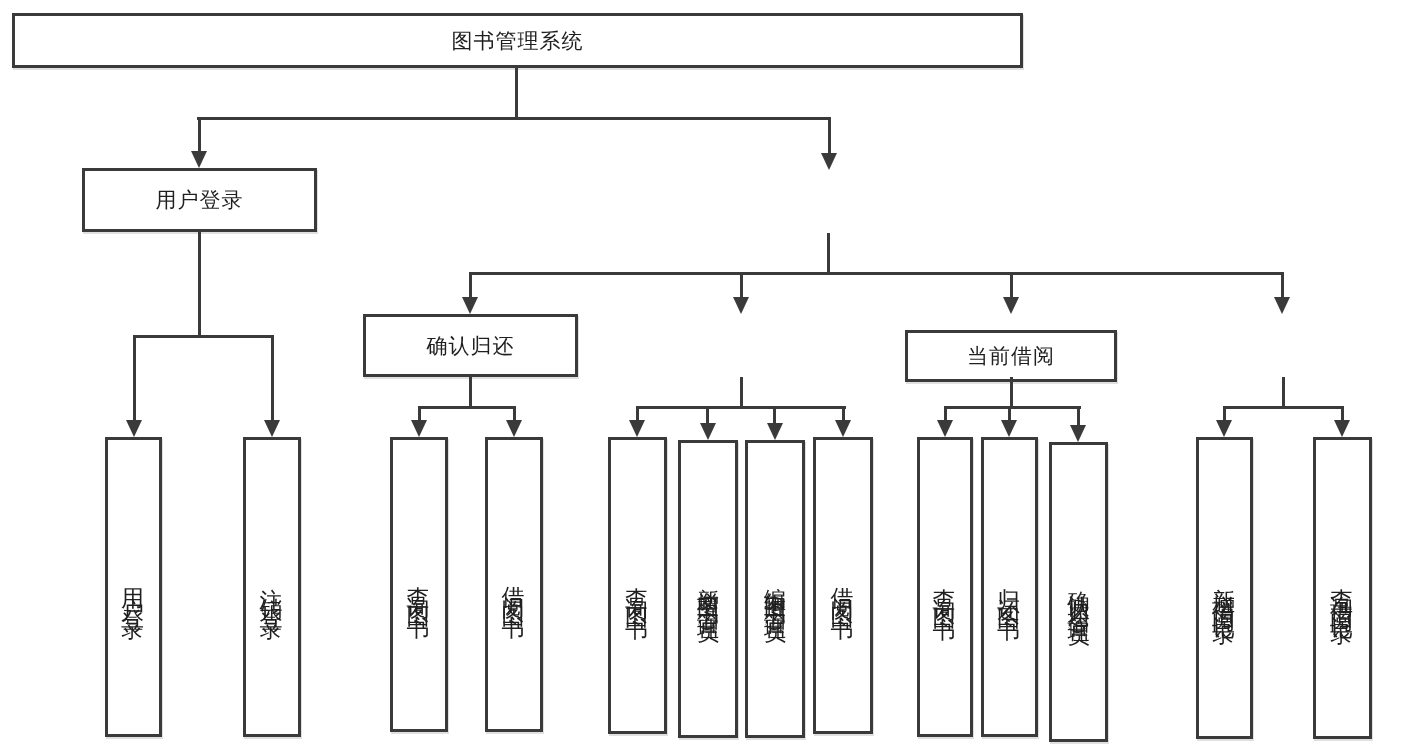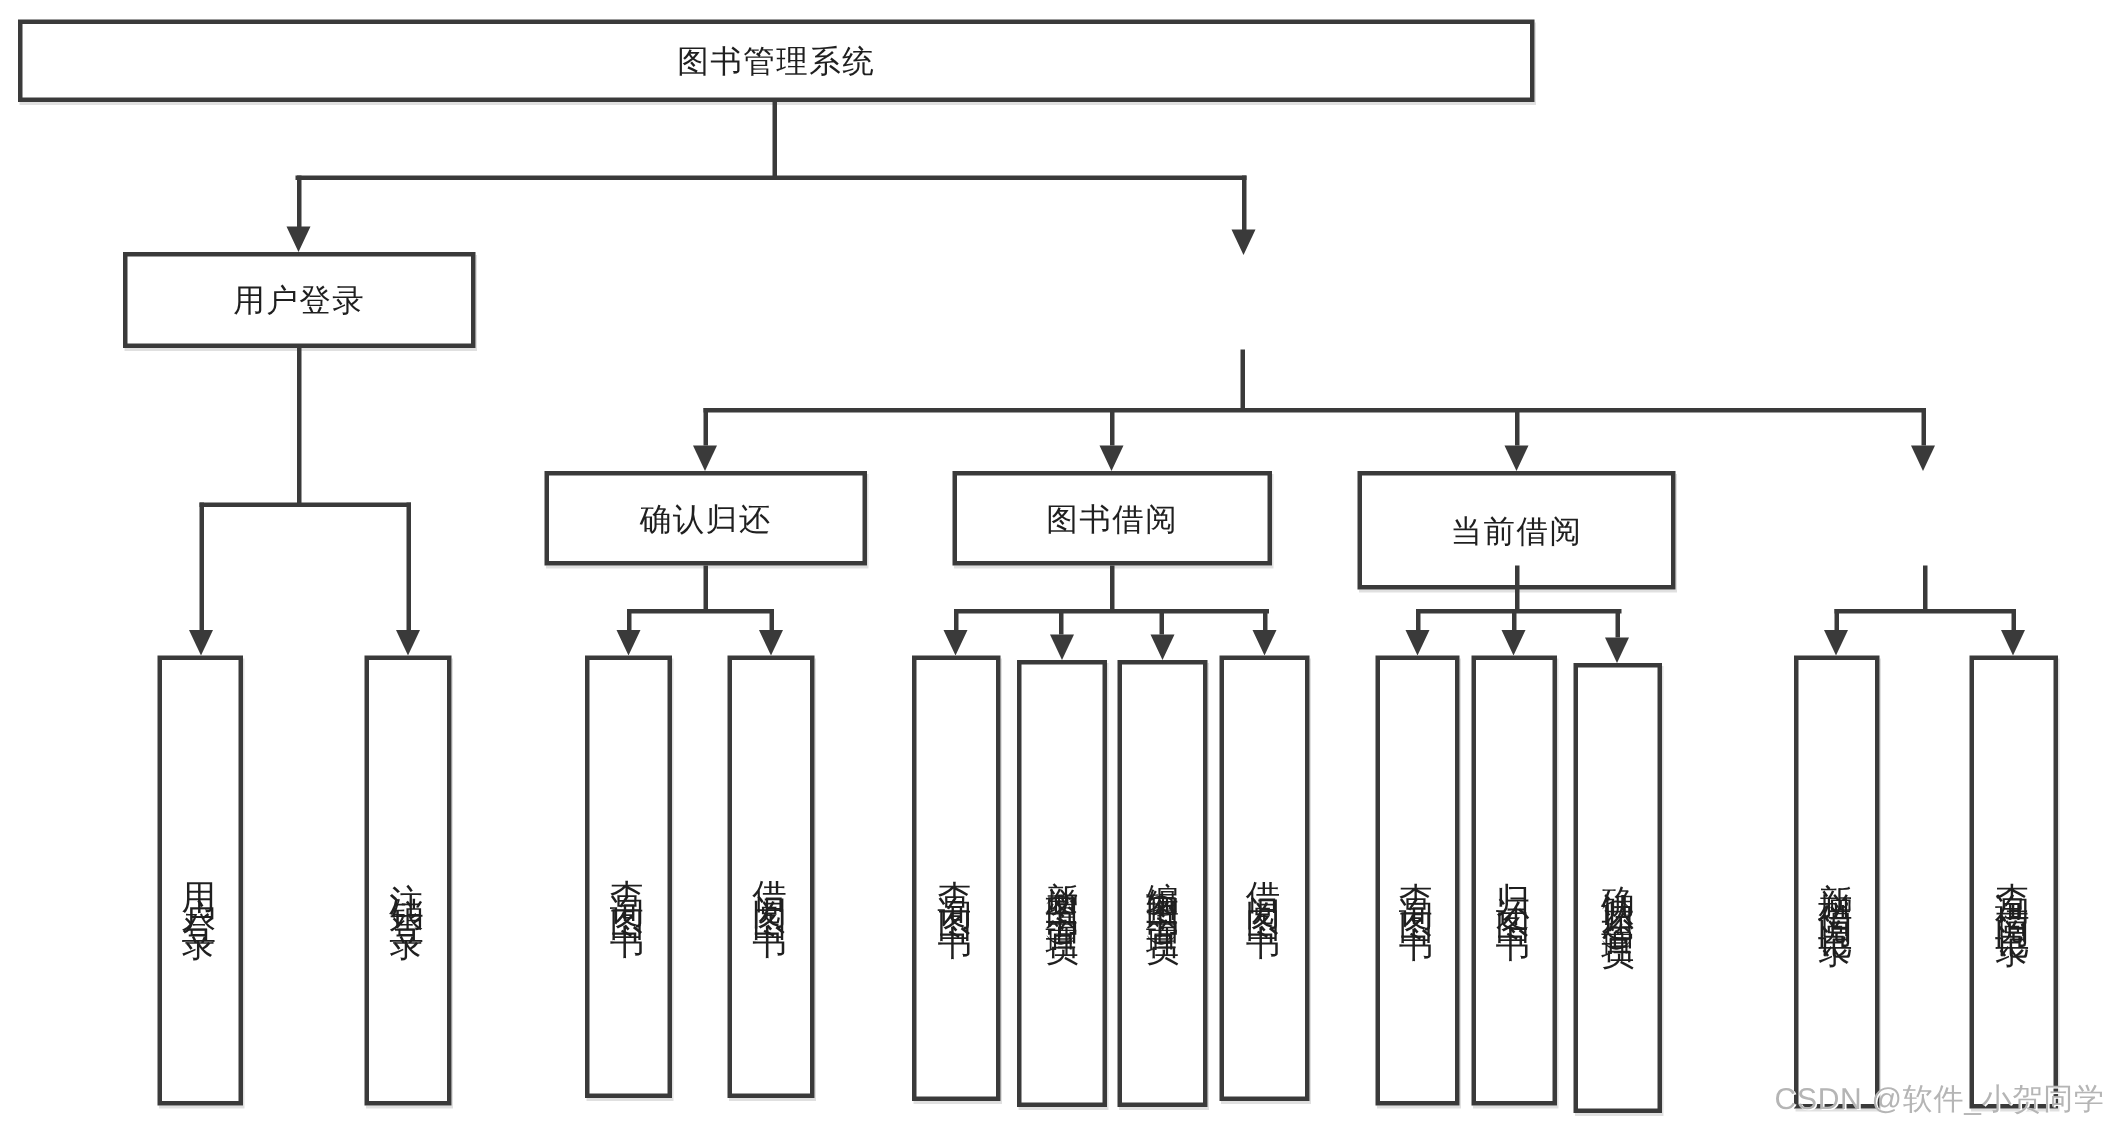--- a/index.html
+++ b/index.html
@@ -61,22 +61,21 @@
   <i class="vl" style="left:469px;top:272px;height:25px"></i>
   <i class="ar" style="left:462px;top:297px"></i>
   <i class="vl" style="left:740px;top:272px;height:25px"></i>
   <i class="ar" style="left:733px;top:297px"></i>
   <i class="vl" style="left:1010px;top:272px;height:25px"></i>
   <i class="ar" style="left:1003px;top:297px"></i>
   <i class="vl" style="left:1281px;top:272px;height:25px"></i>
   <i class="ar" style="left:1274px;top:297px"></i>
 
   <div class="box" style="left:363px;top:314px;width:215px;height:63px">确认归还</div>
-  <div class="box" style="left:635px;top:314px;width:213px;height:63px">图书借阅</div>
-  <div class="box" style="left:905px;top:314px;width:212px;height:79px">当前借阅</div>
+  <div class="box" style="left:905px;top:330px;width:212px;height:52px">当前借阅</div>
 
   <i class="vl" style="left:469px;top:377px;height:31px"></i>
   <i class="hl" style="left:418px;top:406px;width:98px"></i>
   <i class="vl" style="left:418px;top:406px;height:14px"></i>
   <i class="ar" style="left:411px;top:420px"></i>
   <i class="vl" style="left:513px;top:406px;height:14px"></i>
   <i class="ar" style="left:506px;top:420px"></i>
 
   <i class="vl" style="left:740px;top:377px;height:29px"></i>
   <i class="hl" style="left:636px;top:406px;width:210px"></i>
@@ -116,15 +115,14 @@
   <div class="box vbox len9" style="left:745px;top:440px;width:60px;height:298px">编辑图书（管理员）</div>
   <div class="box vbox" style="left:813px;top:437px;width:60px;height:297px">借阅图书</div>
 
   <div class="box vbox" style="left:917px;top:437px;width:56px;height:300px">查询图书</div>
   <div class="box vbox" style="left:981px;top:437px;width:57px;height:300px">归还图书</div>
   <div class="box vbox len9" style="left:1049px;top:442px;width:59px;height:300px">确认归还（管理员）</div>
 
   <div class="box vbox len6" style="left:1196px;top:437px;width:57px;height:302px">新增借阅记录</div>
   <div class="box vbox len6" style="left:1313px;top:437px;width:59px;height:302px">查询借阅记录</div>
 
-  <div class="watermark">CSDN @软件_小贺同学</div>
 
 </div>
 
 </body></html>

